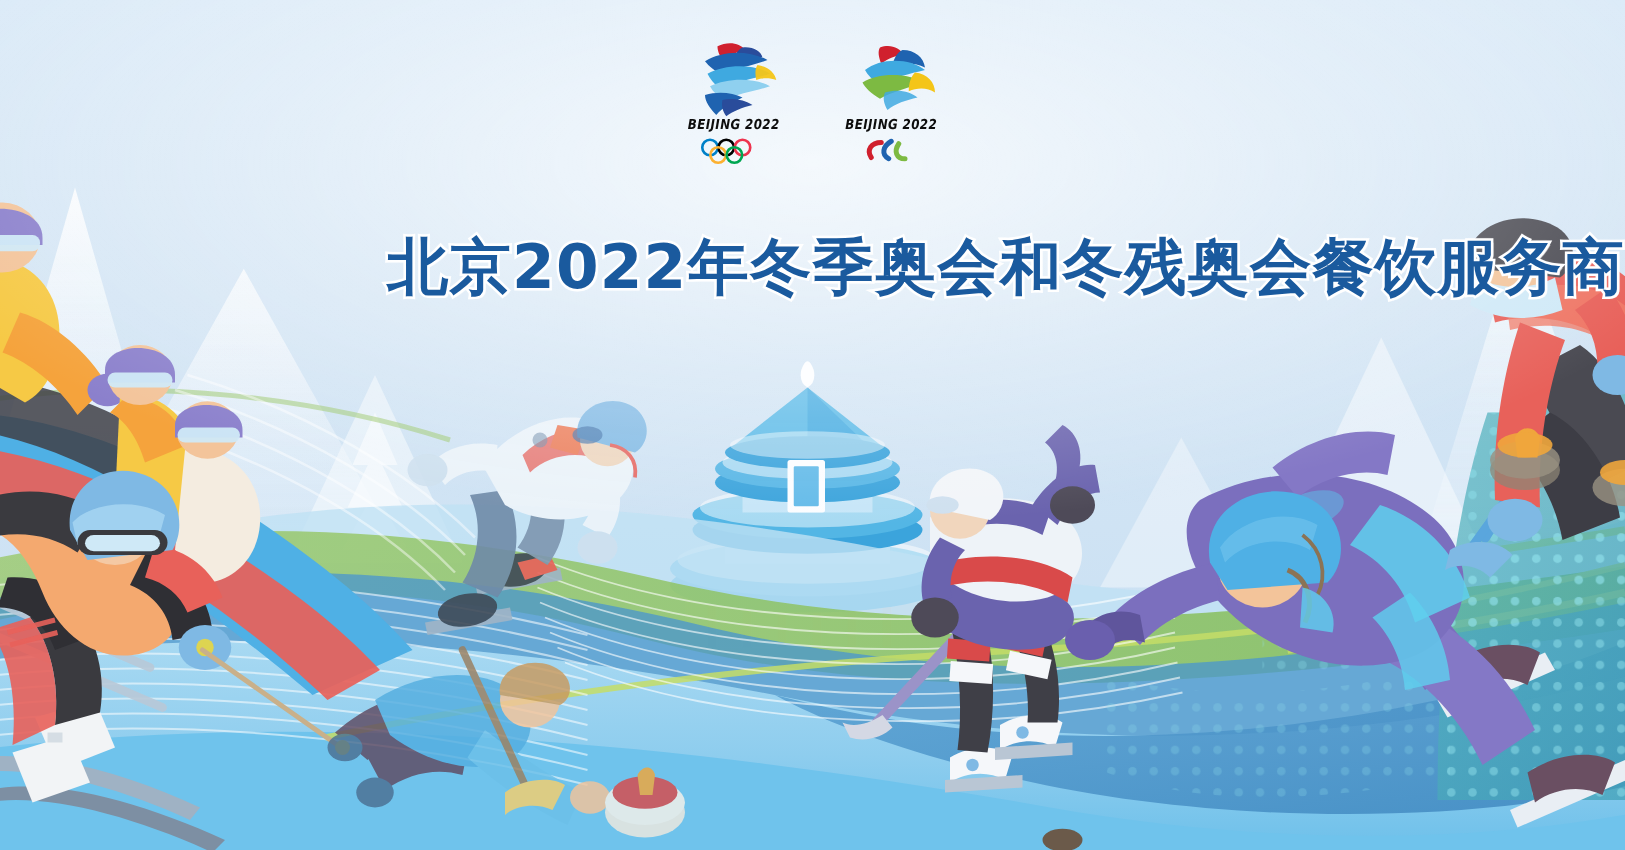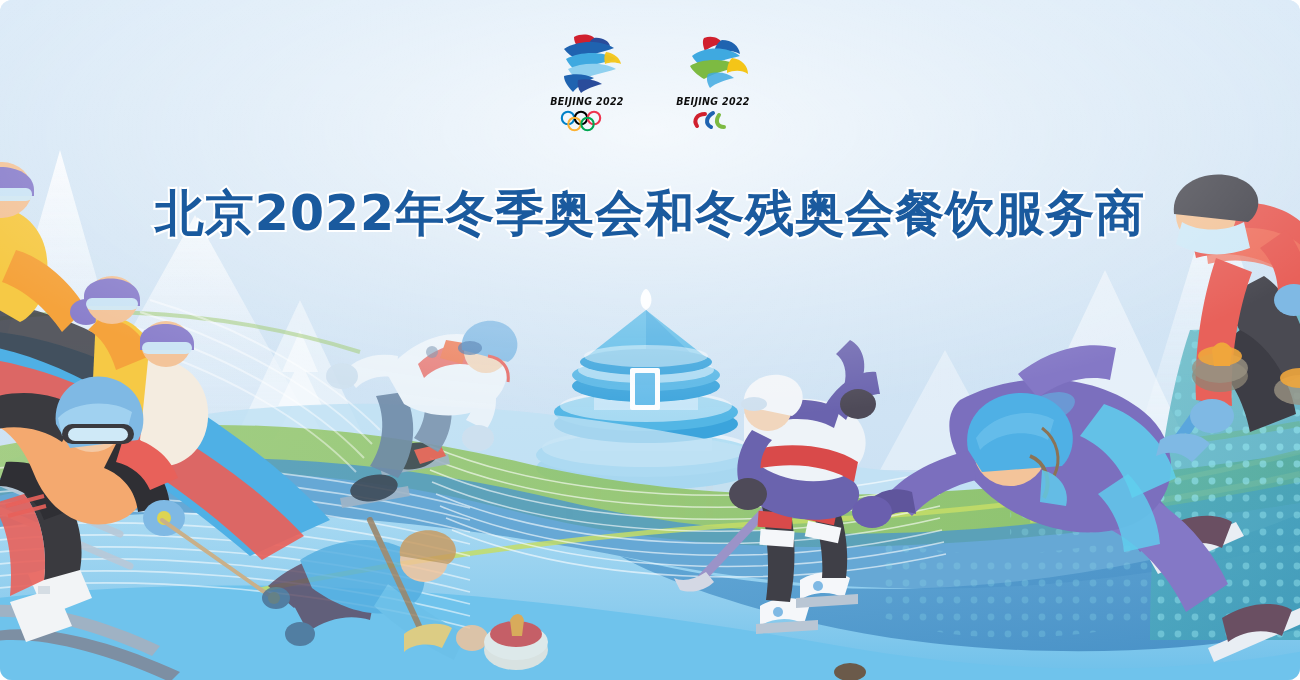--- a/index.html
+++ b/index.html
@@ -4,21 +4,20 @@
 <title>Beijing 2022 Banner</title>
 <style>
   html,body{margin:0;padding:0;background:#fff;}
   body{font-family:"Liberation Sans","DejaVu Sans",sans-serif;}
 
   #banner{
     position:relative;
     width:1300px;height:680px;
     overflow:hidden;
     background:linear-gradient(180deg,#dbeaf7 0%,#d4e5f4 30%,#cfe2f3 55%,#bcdcf2 75%,#a9d5f0 100%);
-    border-radius:12px;
   }
   .lay{position:absolute;top:0;left:0;width:1300px;height:680px;}
   svg.lay{display:block;}
 
   
   #emblems{
     position:absolute;left:0;right:0;top:32px;
     display:flex;justify-content:center;align-items:flex-start;gap:40px;
     z-index:40;
   }
@@ -29,21 +28,21 @@
     font-weight:bold;font-style:italic;
     font-size:9.5px;letter-spacing:.3px;color:#0d0d0d;
     margin-top:1px;white-space:nowrap;
     transform:scaleY(1.15);
   }
   .emblem .rings{margin-top:4px;height:22px;width:60px;}
 
   
   #title-wrap{
     position:absolute;left:0;right:0;top:148px;
-    text-align:center;z-index:45;
+    text-align:right;z-index:45;
   }
   #page-title{
     display:inline-block;
     font-family:"DejaVu Sans","Liberation Sans",sans-serif;
     font-weight:bold;
     font-size:49px;
     letter-spacing:1px;
     color:#1a5a9e;
     -webkit-text-stroke:4px #ffffff;
     paint-order:stroke fill;

